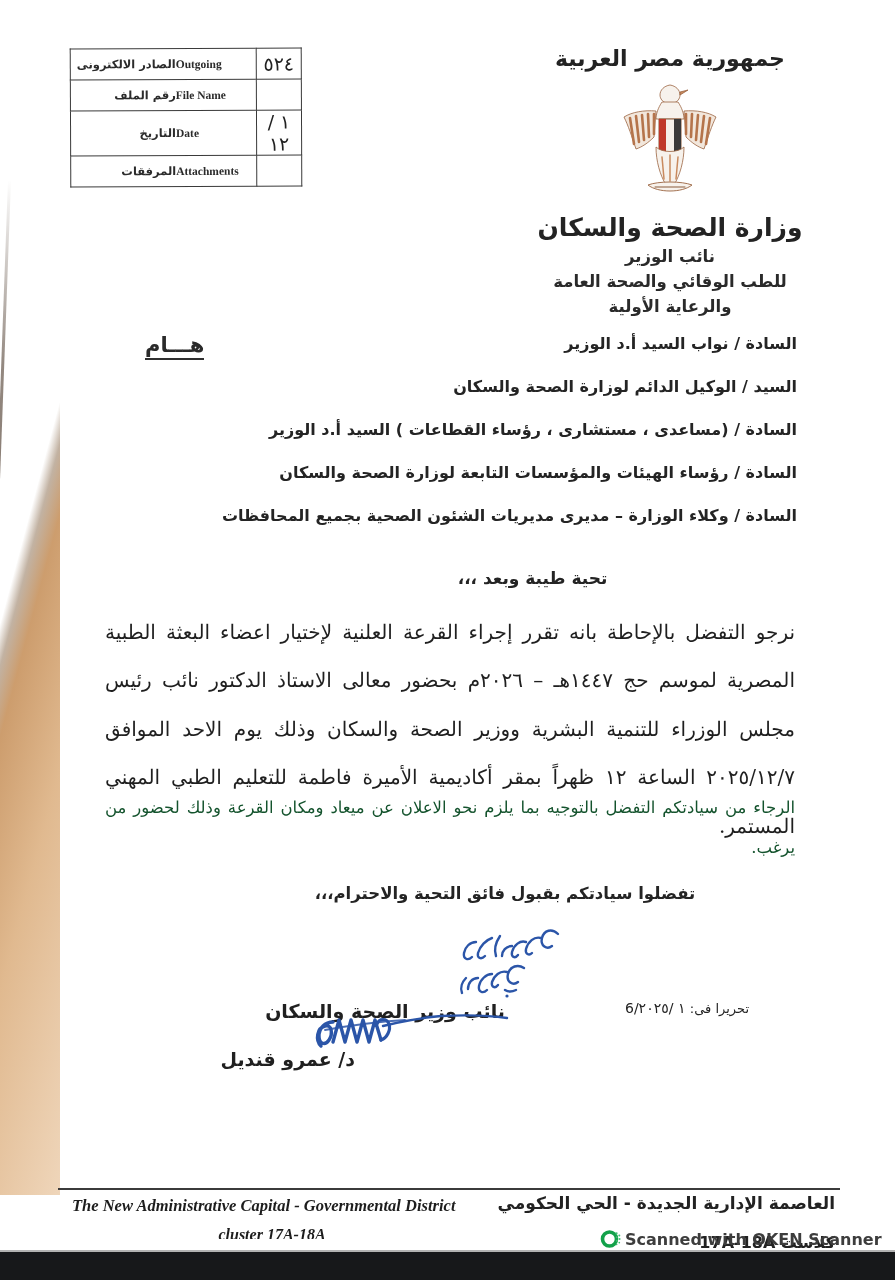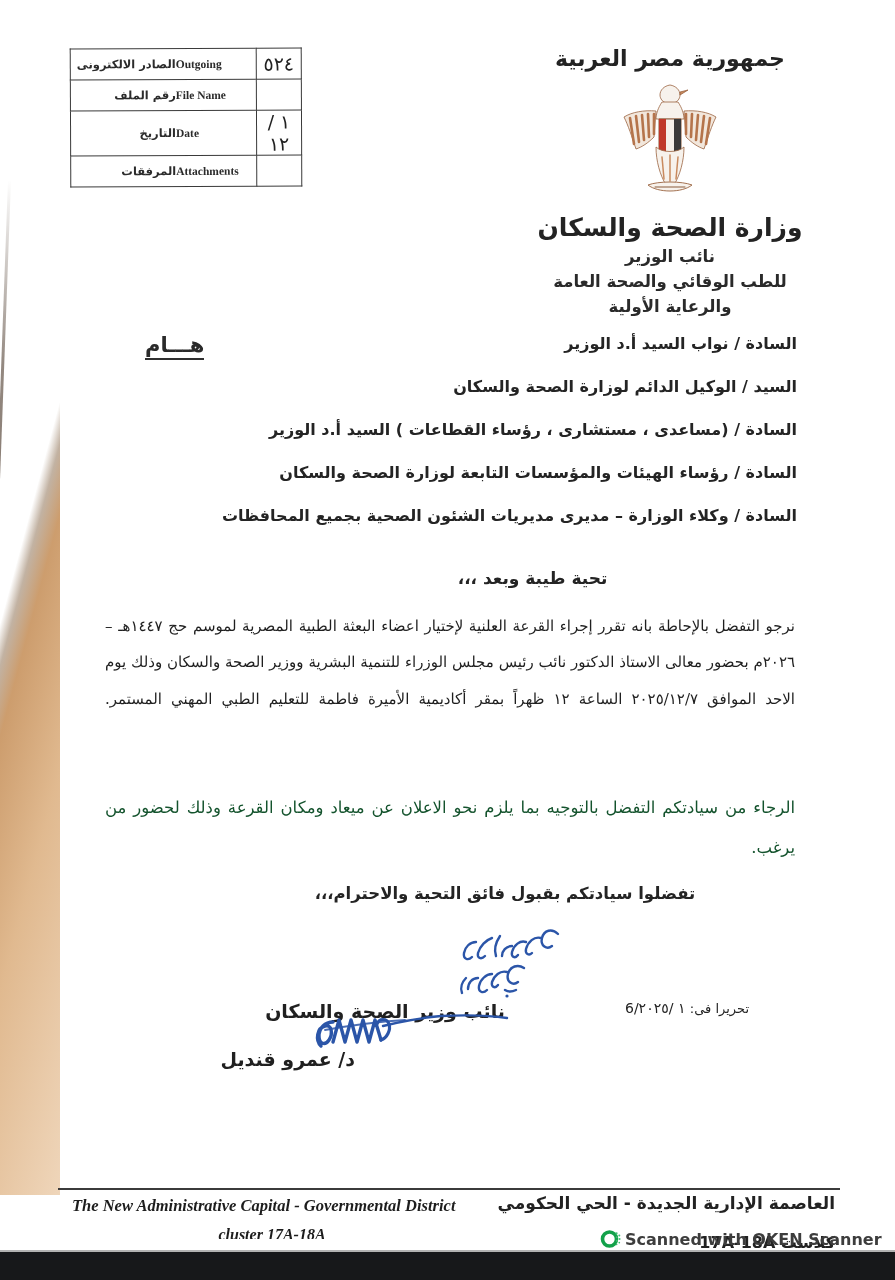--- a/index.html
+++ b/index.html
@@ -191,21 +191,21 @@
     color: #242424;
   }
   .body-text {
     position: absolute;
     right: 100px;
     top: 608px;
     width: 690px;
     text-align: justify;
     text-align-last: justify;
     font-family: "DejaVu Serif", "Liberation Serif", serif;
-    font-size: 15px;
+    font-size: 20px;
     line-height: 2.42;
     color: #1f1f1f;
   }
   .body-text2 {
     position: absolute;
     right: 100px;
     top: 788px;
     width: 690px;
     text-align: justify;
     text-align-last: justify;

